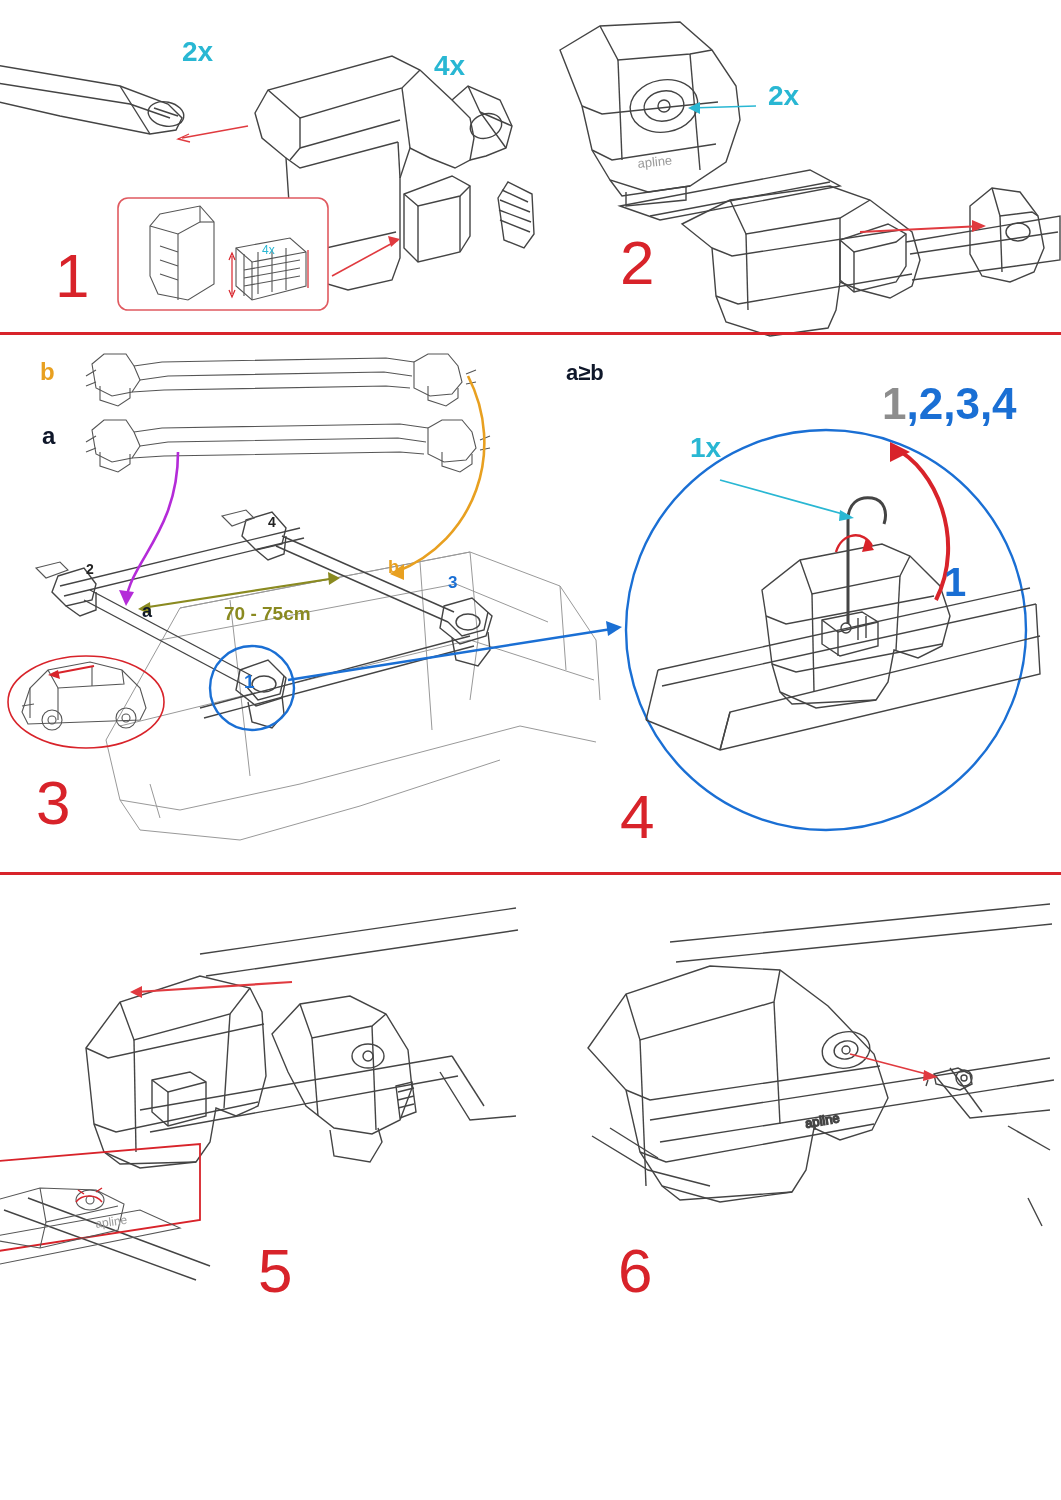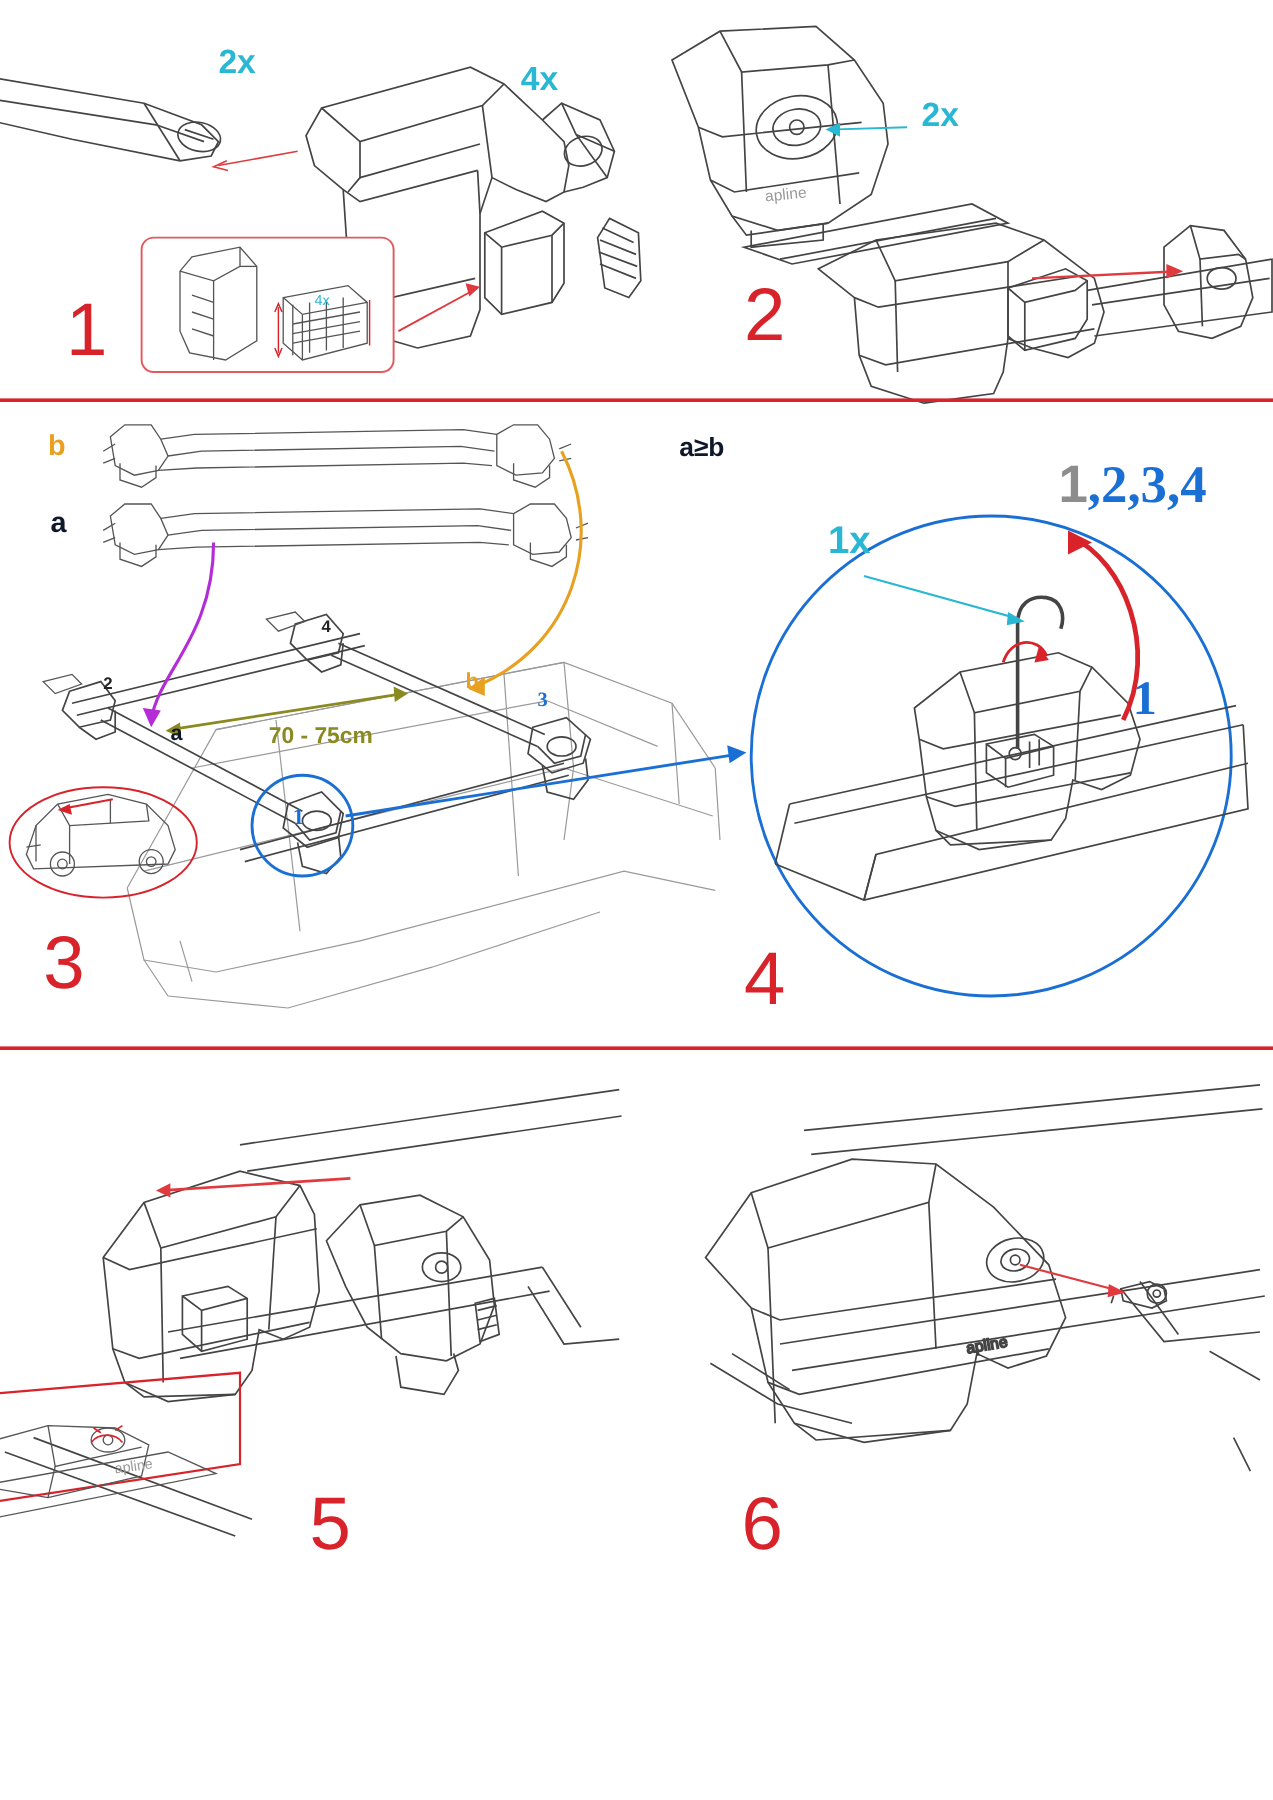--- a/index.html
+++ b/index.html
@@ -42,21 +42,21 @@
 
   .label {
     position: absolute;
     font-family: "Liberation Sans", sans-serif;
     font-weight: bold;
     line-height: 1;
     white-space: nowrap;
   }
 
   .cyan { color: #29b7d3; text-align: center; }
-  .blue { color: #1a6fd4; font-family: Liberation Serif, serif; }
+  .blue { color: #1a6fd4; }
   .grey { color: #8d8d8d; }
   .orange { color: #e8a020; }
   .purple { color: #0f172a; }
   .olive { color: #8a8a20; }
 
   svg { display: block; overflow: visible; }
 
   .arrow-red   { stroke: #e03a3f; fill: none; }
   .arrow-cyan  { stroke: #29b7d3; fill: none; }
   .line-thin   { stroke: #555; fill: none; stroke-width: 1.1; }
@@ -390,21 +390,21 @@
       <path d="M266,118 L274,130 L262,132" fill="#d8232a" stroke="none"></path>
     </g>
 
     <g stroke="#d8232a" stroke-width="4" fill="none">
       <path d="M336,180 C366,120 336,48 294,28"></path>
       <path d="M290,42 L290,22 L310,32" fill="#d8232a" stroke="none"></path>
     </g>
   </svg>
 
   <div class="label purple" style="left:566px; top:362px; font-size:22px;">a≥b</div>
-  <div class="label cyan" style="left:690px; top:434px; font-size:32px;">1x</div>
+  <div class="label cyan" style="left:690px; top:434px; font-size:28px;">1x</div>
   <div class="label blue" style="left:944px; top:562px; font-size:40px;">1</div>
 
   <div class="label" style="left:882px; top:382px; font-size:44px;">
     <span class="grey">1</span><span class="blue">,2,3,4</span>
   </div>
 
   <div class="step-num" style="left:620px; top:786px;">4</div>
 
   <div class="divider" id="div2"></div>
 

